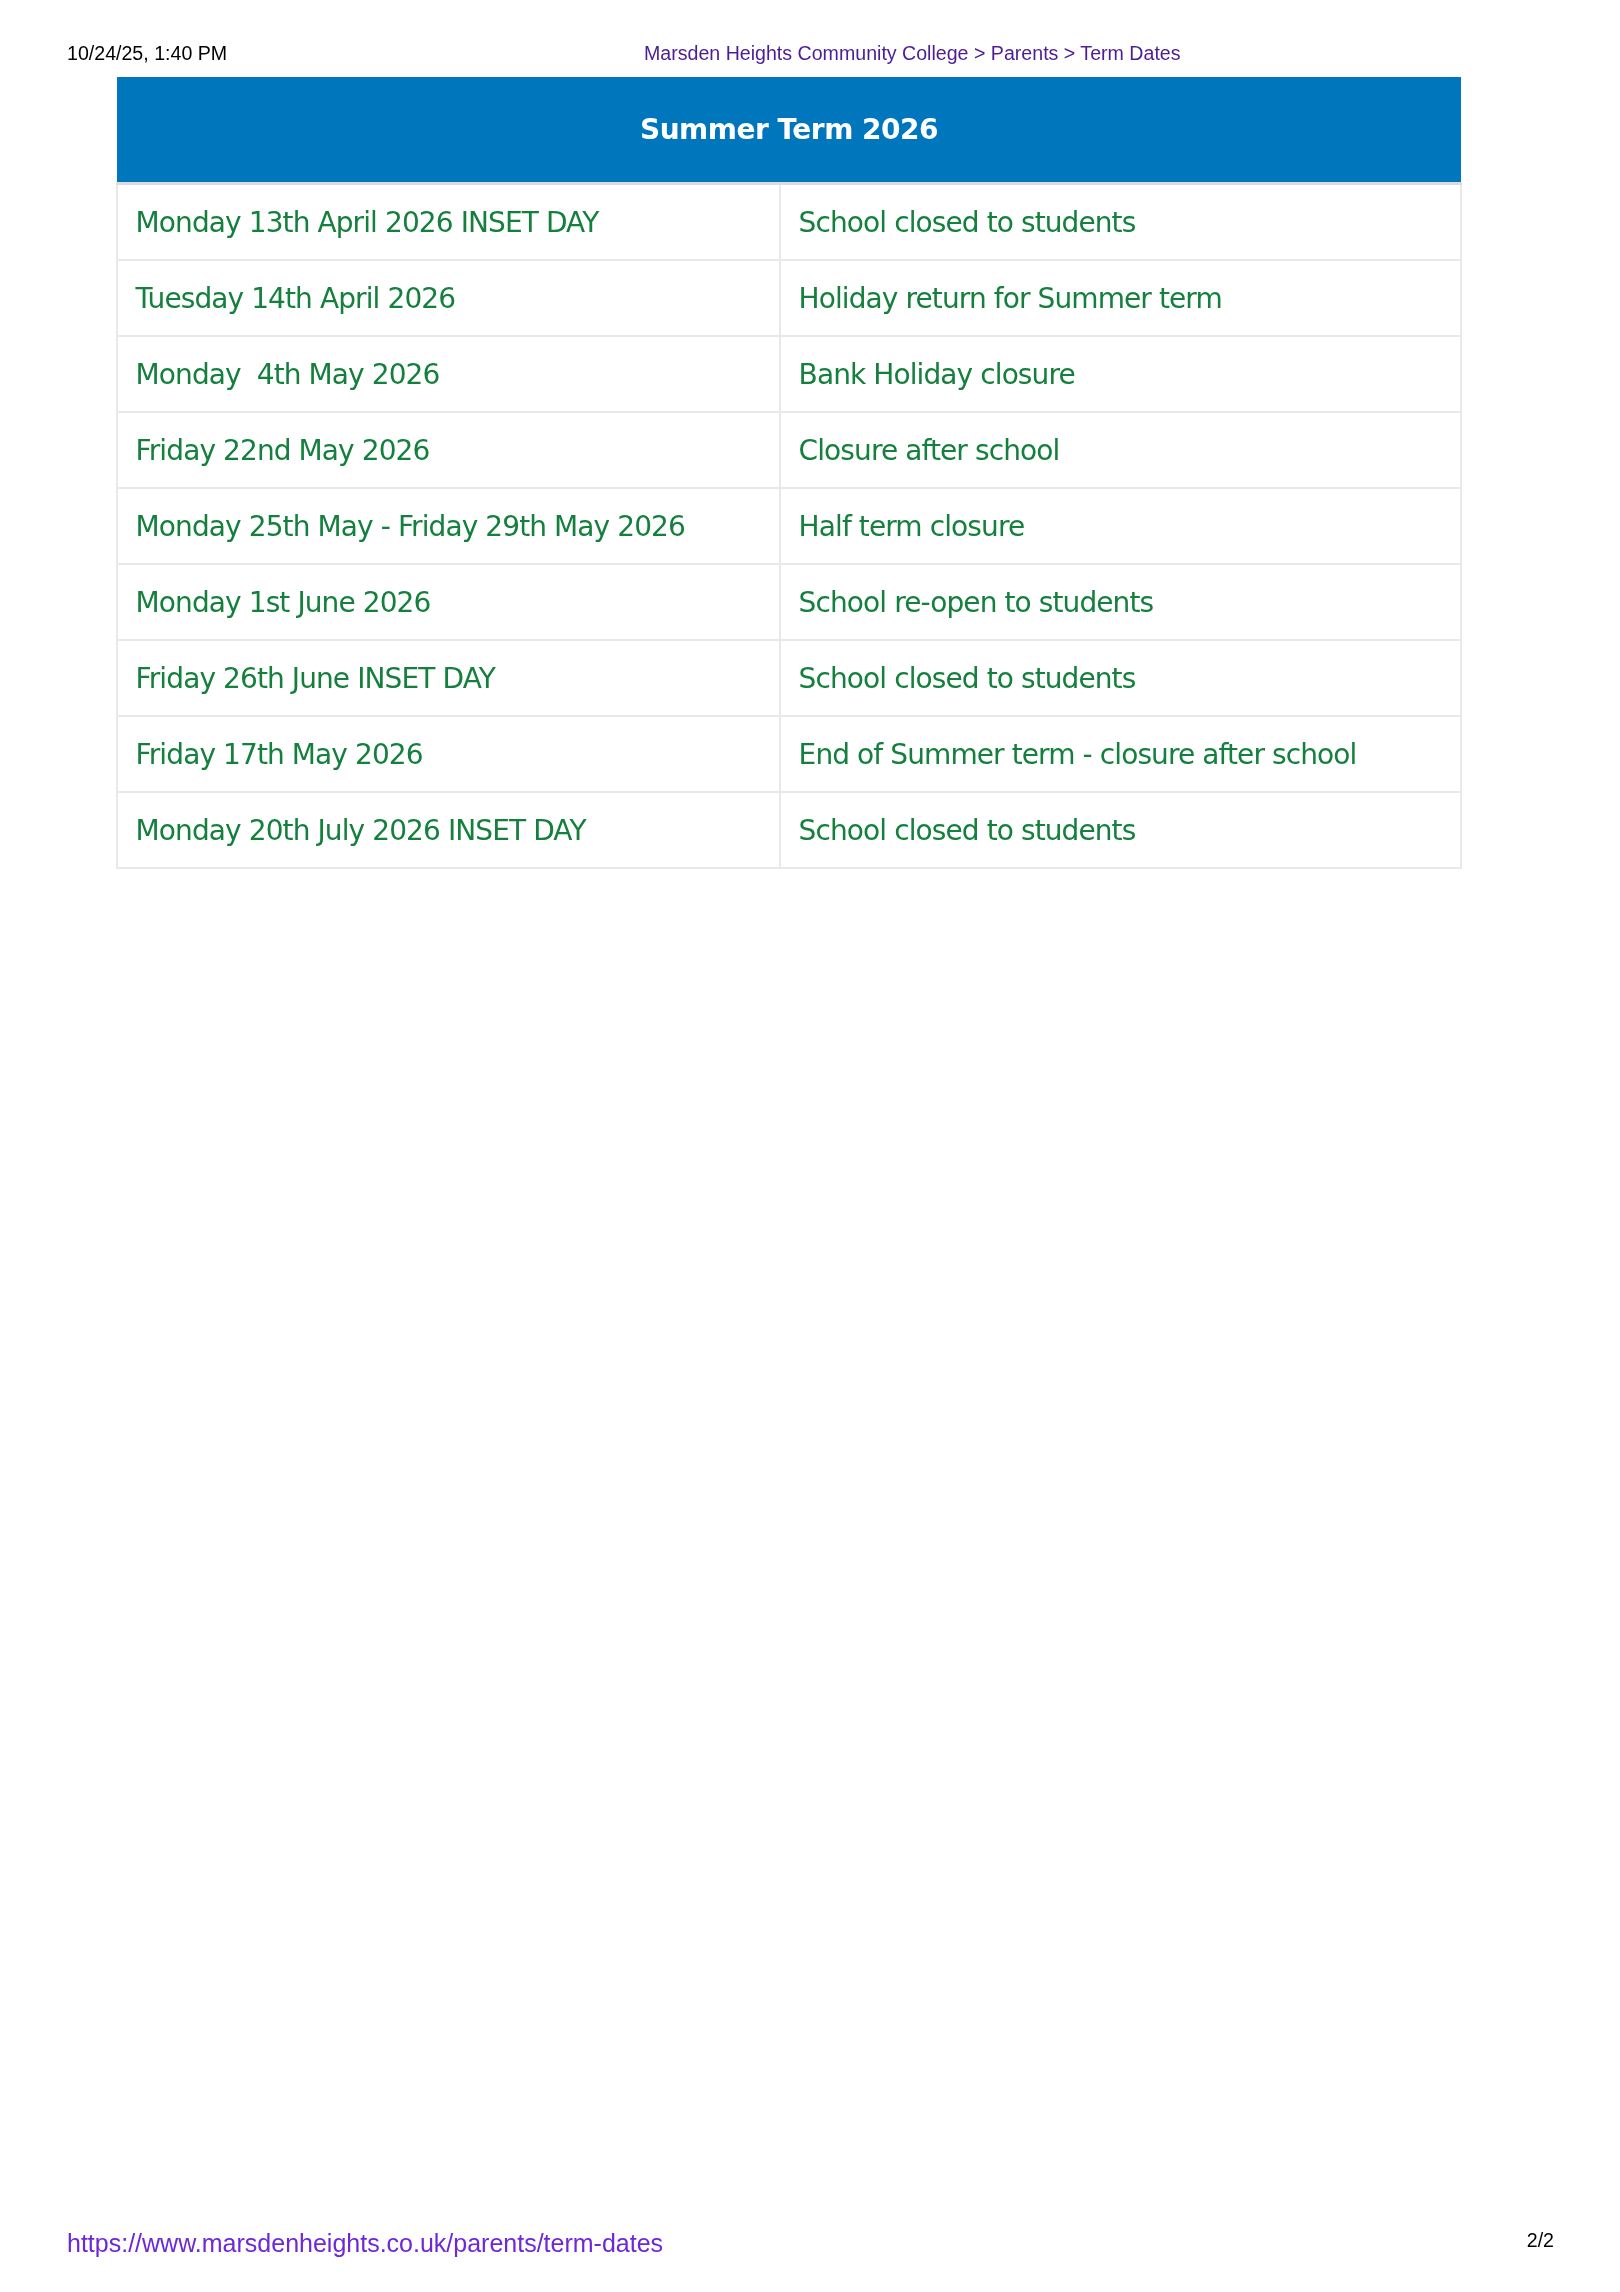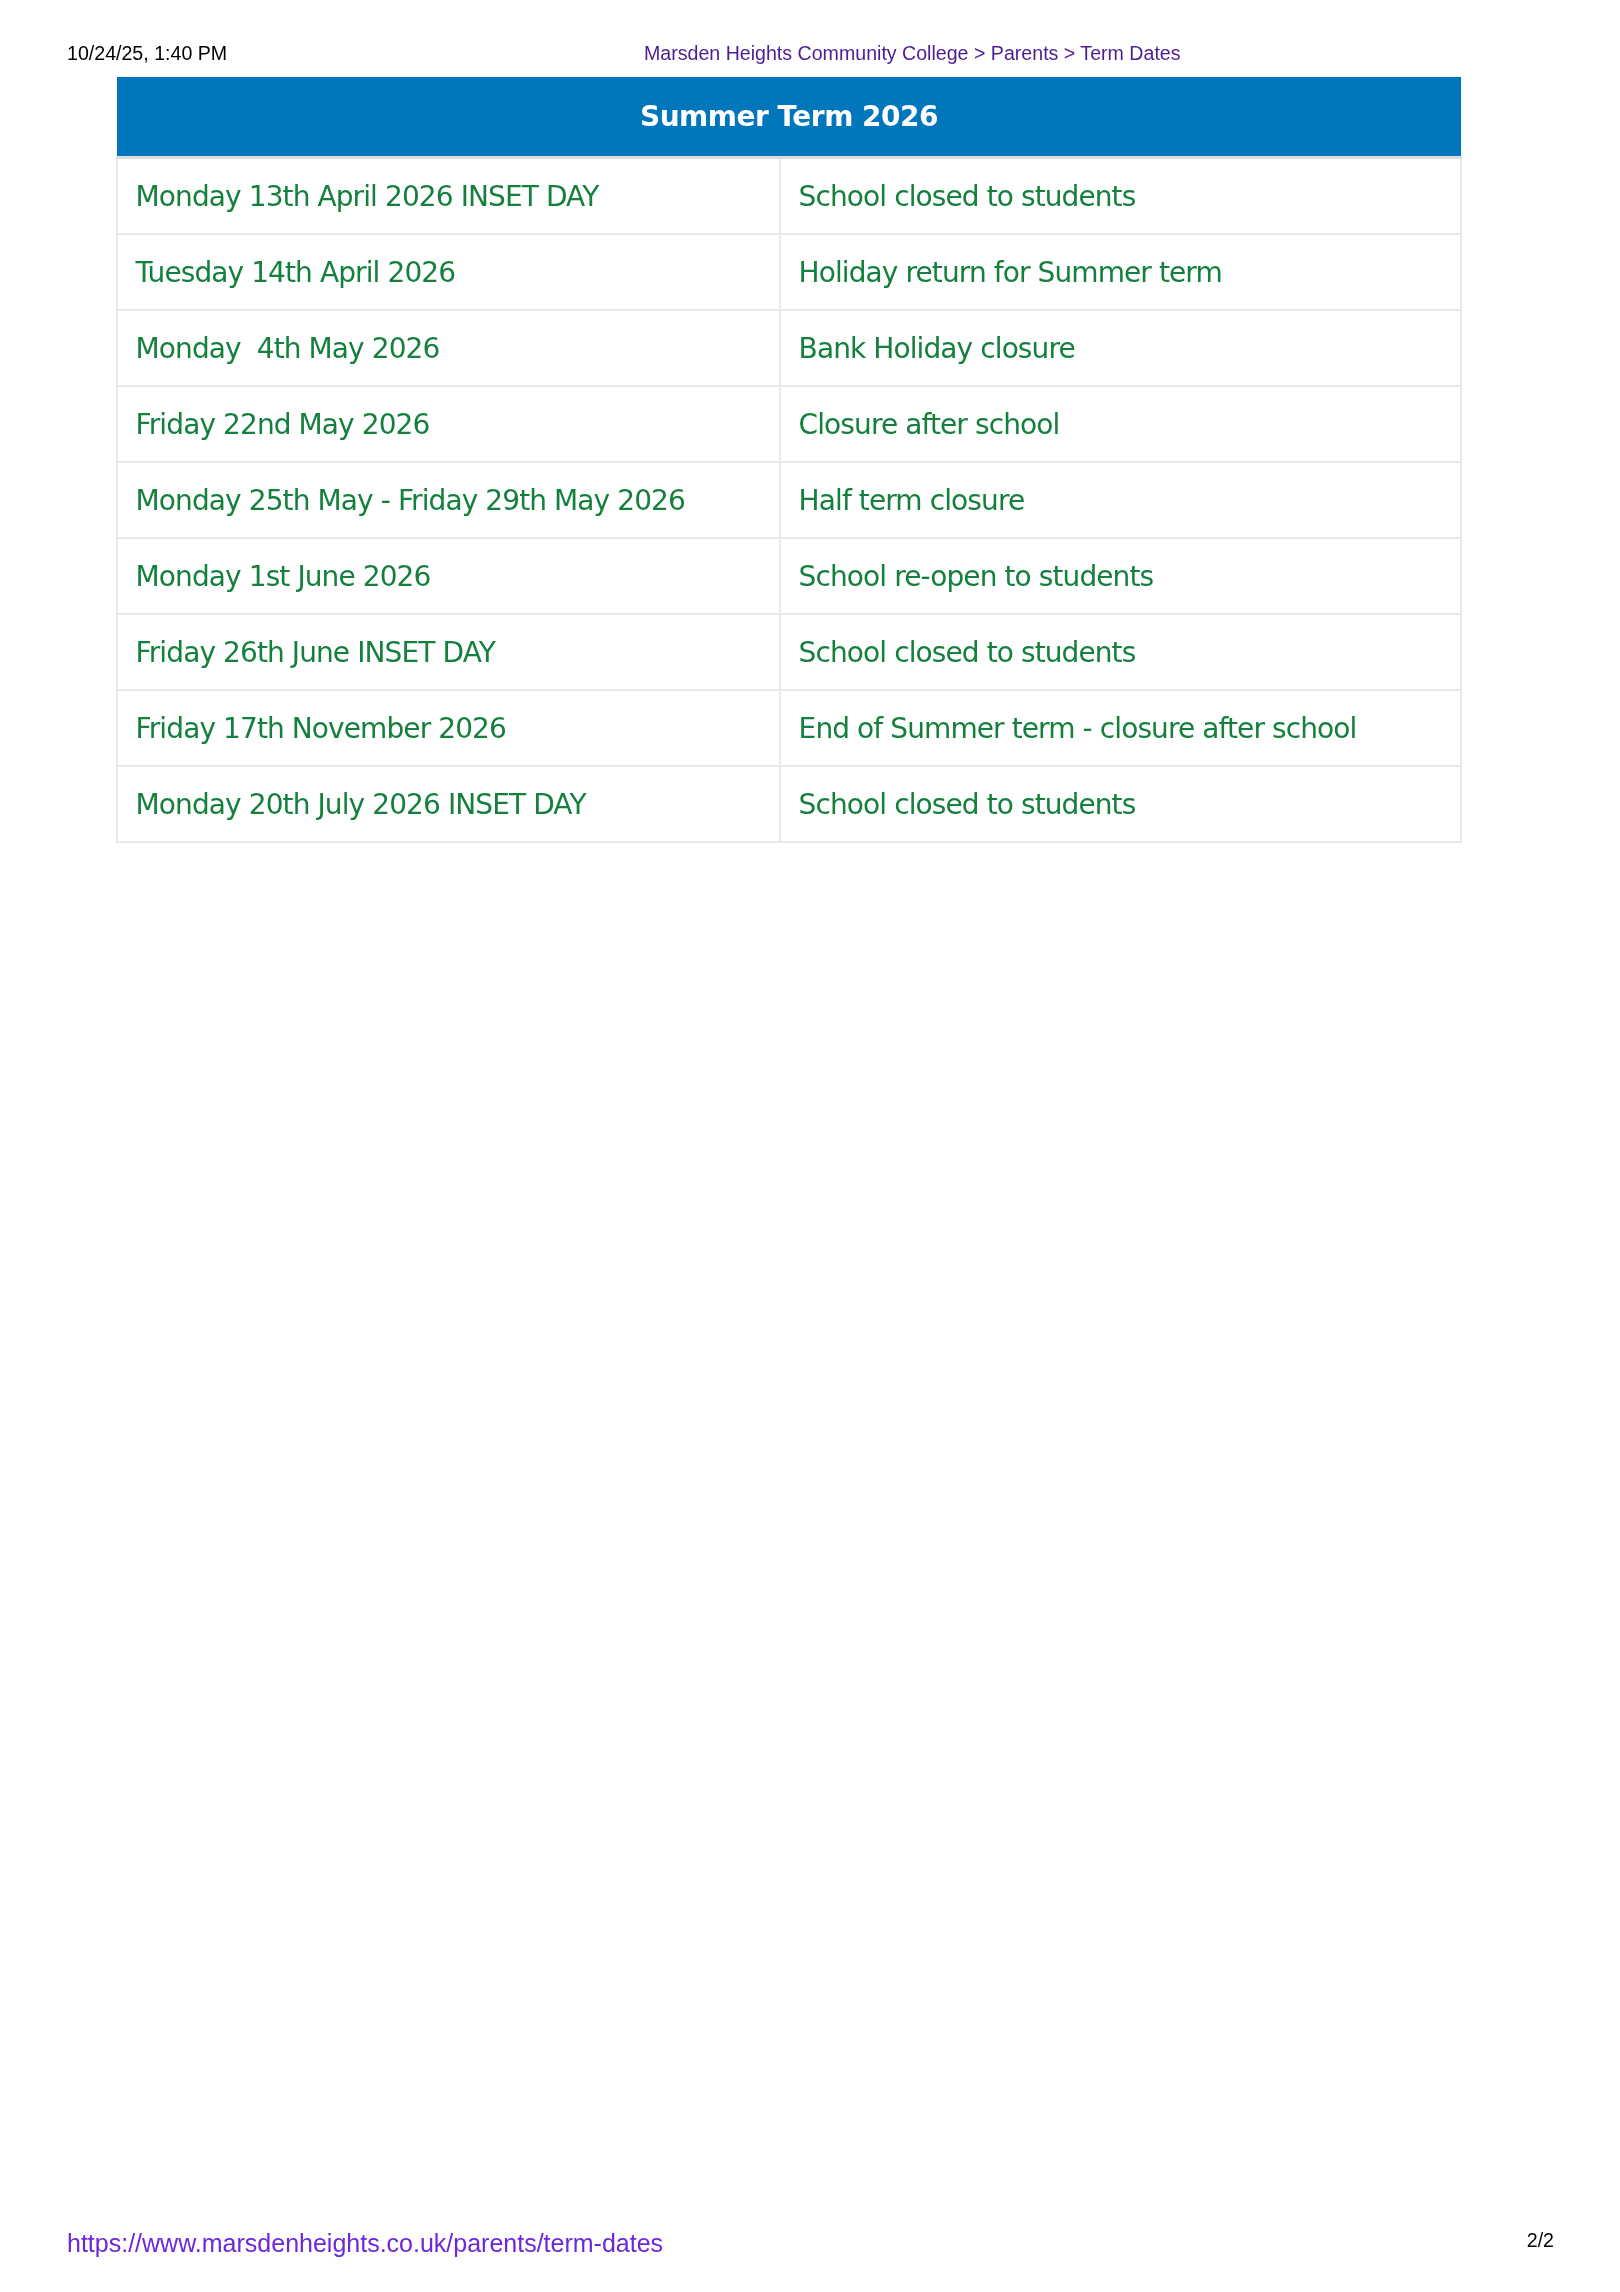--- a/index.html
+++ b/index.html
@@ -59,21 +59,21 @@
       border-collapse: collapse;
       table-layout: fixed;
       font-family: "DejaVu Sans", sans-serif;
     }
     .term-table th {
       background: #0077bd;
       color: #ffffff;
       font-weight: bold;
       font-size: 28px;
       height: 73px;
-      padding: 3px;
+      padding: 16px;
       text-align: center;
       border-bottom: 3.9px solid #dcdcdc;
       letter-spacing: -0.5px;
     }
     .term-table td {
       height: 74px;
       padding: 0 0 0 17.6px;
       border: 2px solid #e9e9e9;
       font-size: 28px;
       color: #15803d;
@@ -124,21 +124,21 @@
     </tr>
     <tr>
       <td style="white-space:pre">Monday 1st June 2026</td>
       <td>School re-open to students</td>
     </tr>
     <tr>
       <td style="white-space:pre">Friday 26th June INSET DAY</td>
       <td>School closed to students</td>
     </tr>
     <tr>
-      <td style="white-space:pre">Friday 17th November 2026</td>
+      <td style="white-space:pre">Friday 17th May 2026</td>
       <td>End of Summer term - closure after school</td>
     </tr>
     <tr>
       <td style="white-space:pre">Monday 20th July 2026 INSET DAY</td>
       <td>School closed to students</td>
     </tr>
   </tbody>
 </table>
 
 <div class="print-footer-left">https://www.marsdenheights.co.uk/parents/term-dates</div>

